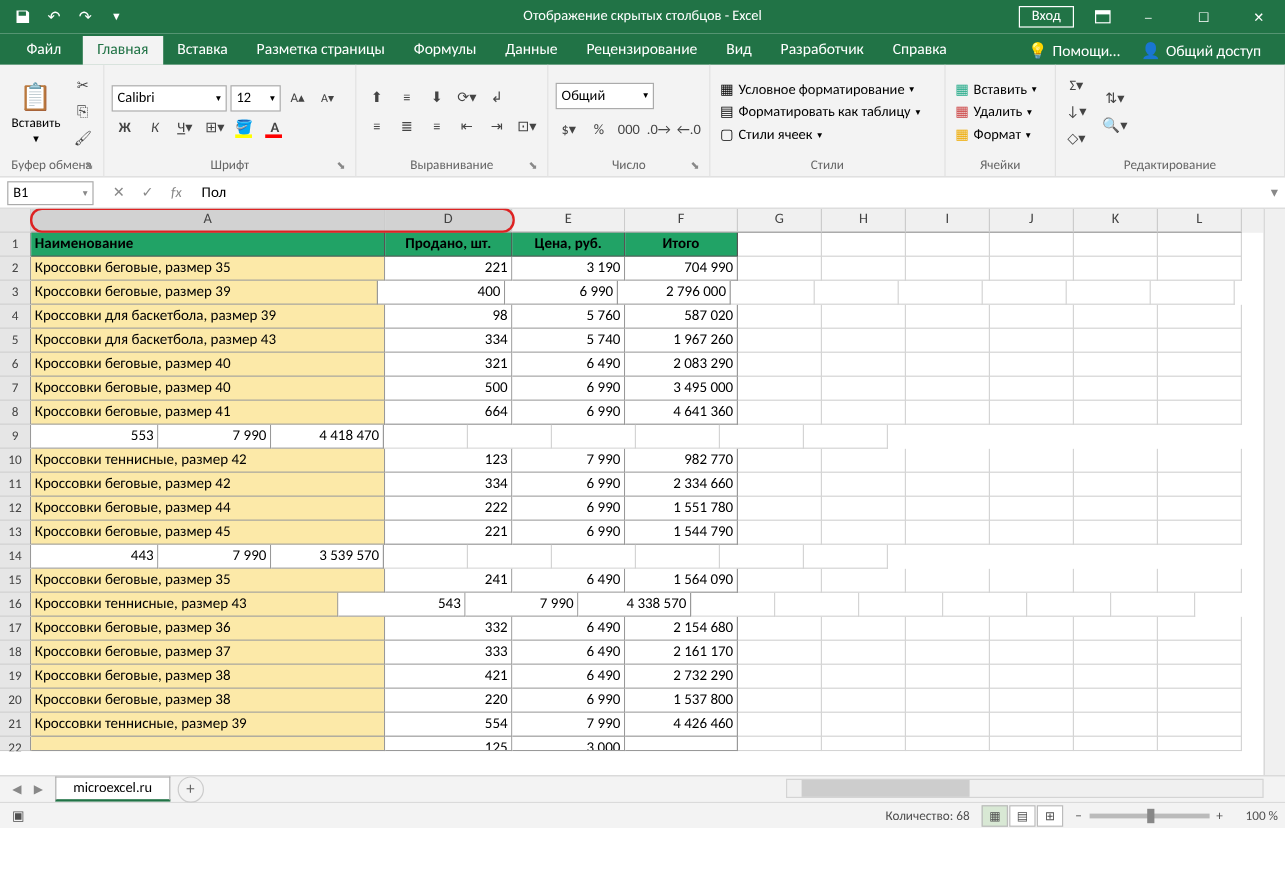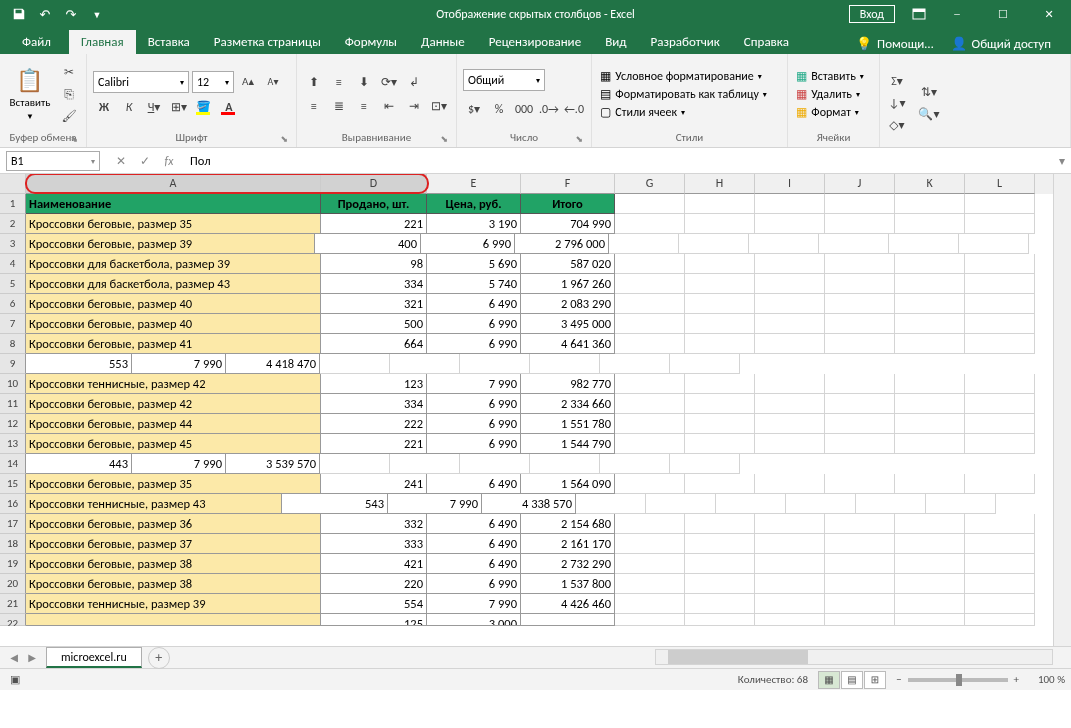--- a/index.html
+++ b/index.html
@@ -34,21 +34,21 @@
 .col-stack { display: flex; flex-direction: column; gap: 2px; }
 .mini { width: 22px; height: 20px; display: flex; align-items: center; justify-content: center; cursor: pointer; font-size: 12px; color: #444; border: 1px solid transparent; }
 .font-row { display: flex; align-items: center; gap: 3px; }
 .font-select { width: 96px; height: 22px; border: 1px solid #ababab; background: #fff; font-size: 12px; padding: 0 4px; display: flex; align-items: center; justify-content: space-between; cursor: pointer; }
 .size-select { width: 42px; height: 22px; border: 1px solid #ababab; background: #fff; font-size: 12px; padding: 0 4px; display: flex; align-items: center; justify-content: space-between; cursor: pointer; }
 .style-item { display: flex; align-items: center; gap: 4px; font-size: 12px; cursor: pointer; padding: 1px 2px; }
 .cell-item { display: flex; align-items: center; gap: 4px; font-size: 12px; cursor: pointer; padding: 1px 2px; }
 
 
 .formula-bar { height: 26px; border-bottom: 1px solid #d4d4d4; display: flex; align-items: center; background: #fff; }
-.namebox { width: 94px; height: 20px; border: 1px solid #ababab; margin: 0 6px; padding: 0 4px; font-size: 12px; display: flex; align-items: center; justify-content: space-between; cursor: text; }
+.namebox { width: 72px; height: 20px; border: 1px solid #ababab; margin: 0 6px; padding: 0 4px; font-size: 12px; display: flex; align-items: center; justify-content: space-between; cursor: text; }
 .fx-btns { display: flex; align-items: center; gap: 2px; padding: 0 4px; }
 .fx-btn { width: 22px; height: 20px; display: flex; align-items: center; justify-content: center; color: #888; font-size: 12px; cursor: pointer; }
 .formula-input { flex: 1; height: 20px; border: none; padding: 0 6px; font-size: 12.5px; outline: none; }
 .fb-expand { width: 18px; display: flex; align-items: center; justify-content: center; color: #888; cursor: pointer; }
 
 
 .sheet { position: relative; height: 472px; overflow: hidden; display: flex; }
 .sheet-content { flex: 1; overflow: hidden; }
 .col-headers { display: flex; height: 20px; background: #f0f0f0; }
 .corner { width: 26px; height: 20px; background: #e6e6e6; border-right: 1px solid #ccc; border-bottom: 1px solid #ccc; cursor: pointer; }
@@ -274,20 +274,21 @@
       <div class="col-stack">
         <div class="mini">Σ▾</div>
         <div class="mini">↓▾</div>
         <div class="mini">◇▾</div>
       </div>
       <div class="col-stack">
         <div class="mini" style="width:26px">⇅▾</div>
         <div class="mini" style="width:26px">🔍▾</div>
       </div>
     </div>
+    <div class="group-label">Редактирование</div>
   </div>
 </div>
 
 <div class="formula-bar">
   <div class="namebox">
       <span>B1</span>
       <span style="font-size:8px;color:#888">▾</span>
     </div>
   <div class="fx-btns">
     <div class="fx-btn">✕</div>
@@ -356,21 +357,21 @@
           <div class="cell " style="width: 70px;"></div>
           <div class="cell " style="width: 70px;"></div>
           <div class="cell " style="width: 70px;"></div>
           <div class="cell " style="width: 70px;"></div>
           <div class="cell " style="width: 70px;"></div>
         </div>
         <div class="row">
           <div class="row-head">4</div>
           <div class="cell name-cell" style="width: 295px;">Кроссовки для баскетбола, размер 39</div>
           <div class="cell num-cell" style="width: 106px;">98</div>
-          <div class="cell num-cell" style="width: 94px;">5 690</div>
+          <div class="cell num-cell" style="width: 94px;">5 760</div>
           <div class="cell num-cell" style="width: 94px;">587 020</div>
           <div class="cell " style="width: 70px;"></div>
           <div class="cell " style="width: 70px;"></div>
           <div class="cell " style="width: 70px;"></div>
           <div class="cell " style="width: 70px;"></div>
           <div class="cell " style="width: 70px;"></div>
           <div class="cell " style="width: 70px;"></div>
         </div>
         <div class="row">
           <div class="row-head">5</div>

